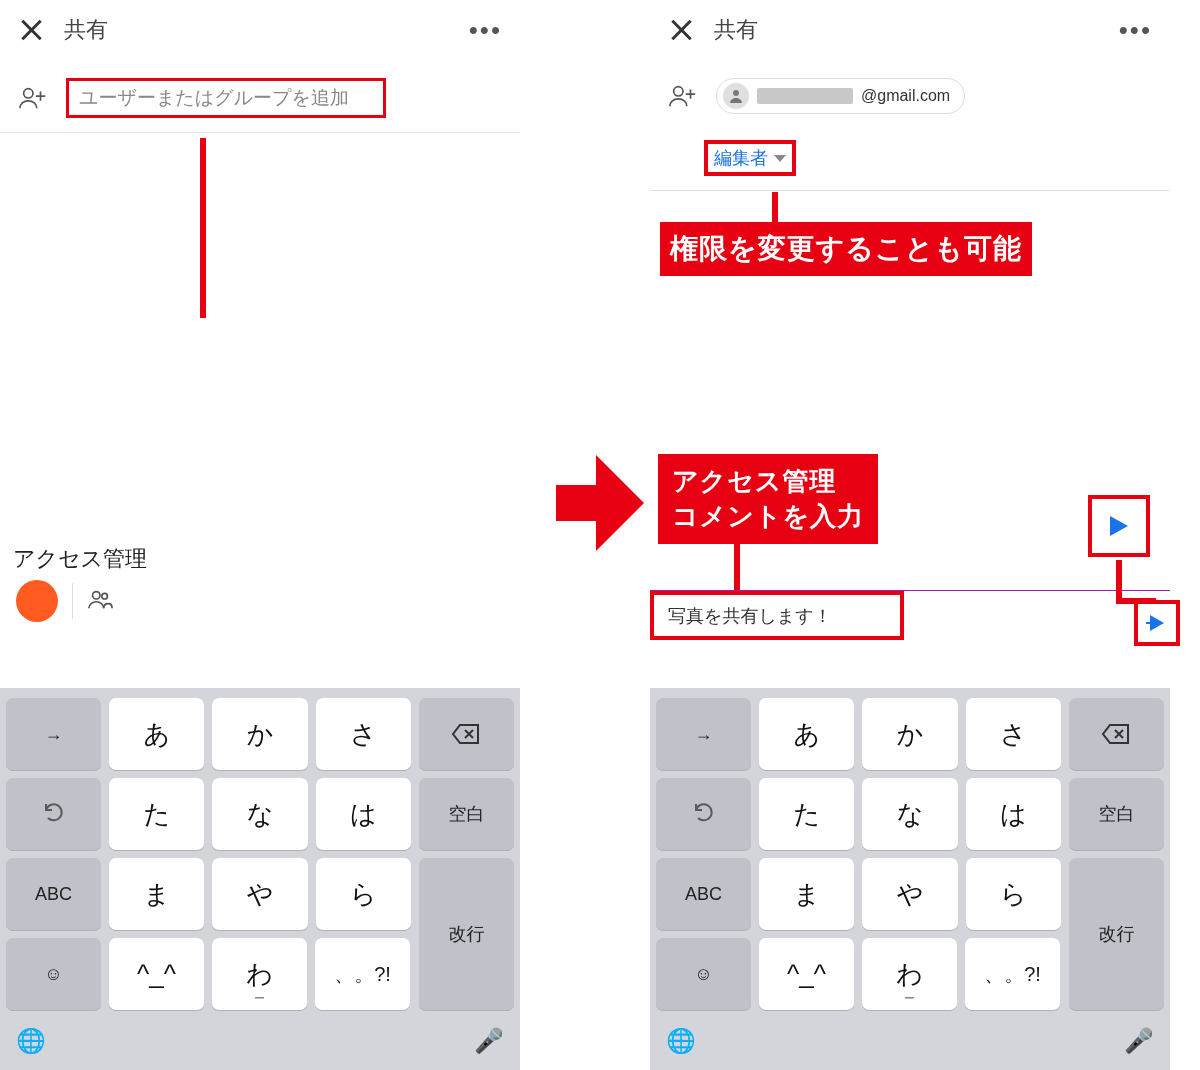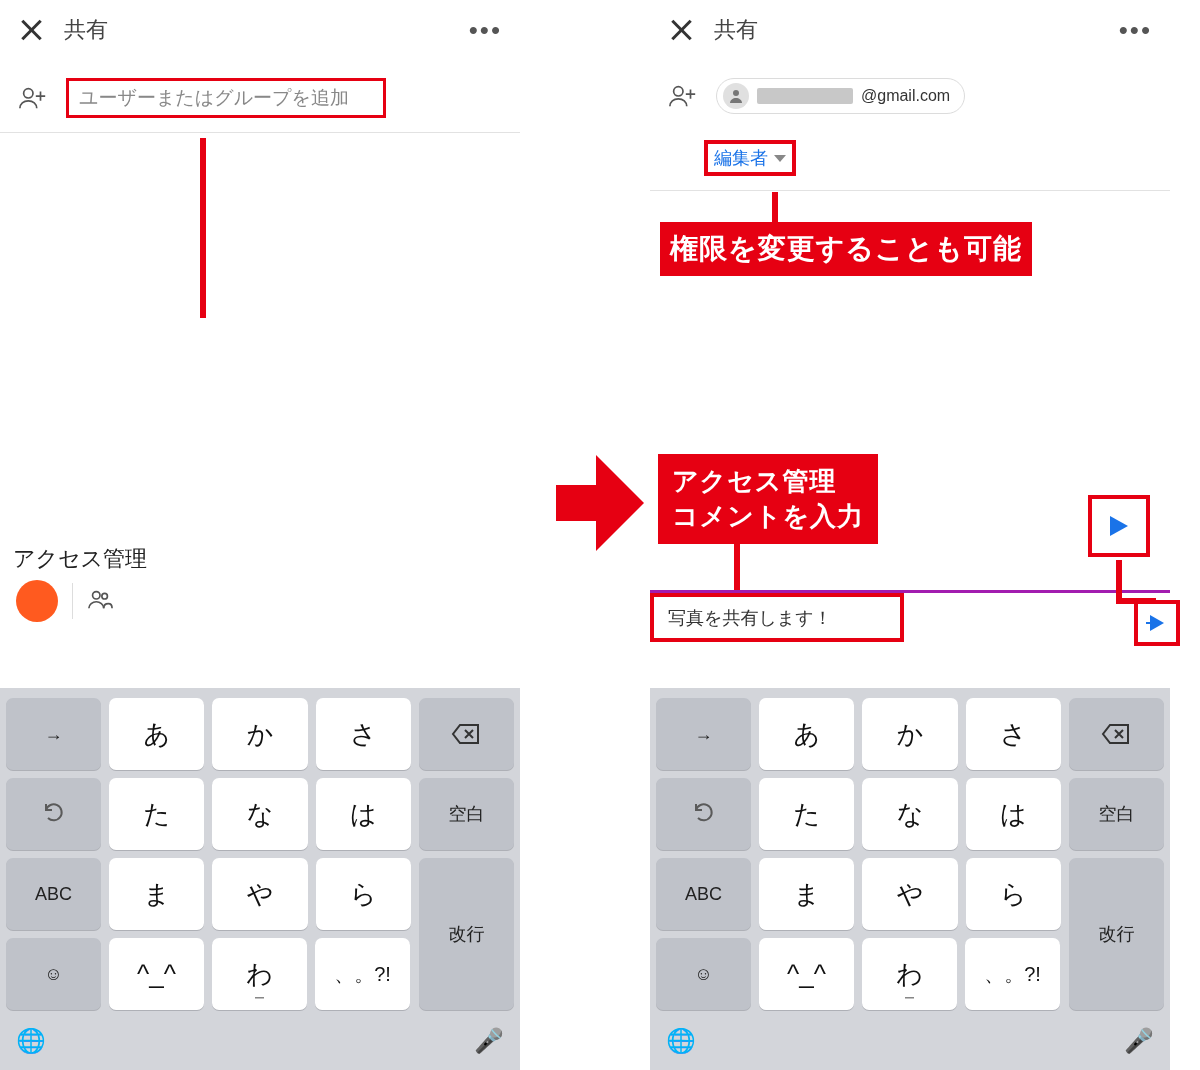--- a/index.html
+++ b/index.html
@@ -208,21 +208,21 @@
   
 </div>
 
 <div class="redline" style="left:772px; top:192px; width:6px; height:30px;"></div>
 <div class="callout big" style="left:660px; top:222px; font-size:28px; padding:8px 10px;">権限を変更することも可能</div>
 
 <div class="callout big" style="left:658px; top:454px; white-space:pre;">アクセス管理
 コメントを入力</div>
 <div class="redline" style="left:734px; top:540px; width:6px; height:52px;"></div>
 
-<div style="position:absolute; left:650px; top:590px; width:520px; border-top:3px solid #a21caf;">
+<div style="position:absolute; left:650px; top:590px; width:520px; border-top:1px solid #a21caf;">
   <div class="msg-inner">
     <input value="写真を共有します！" style="">
   </div>
 </div>
 
 <div class="send-btn-box big">
   <div class="send-tri"></div>
 </div>
 <div class="redline" style="left:1116px; top:560px; width:6px; height:40px;"></div>
 <div class="redline" style="left:1116px; top:598px; width:40px; height:6px;"></div>

